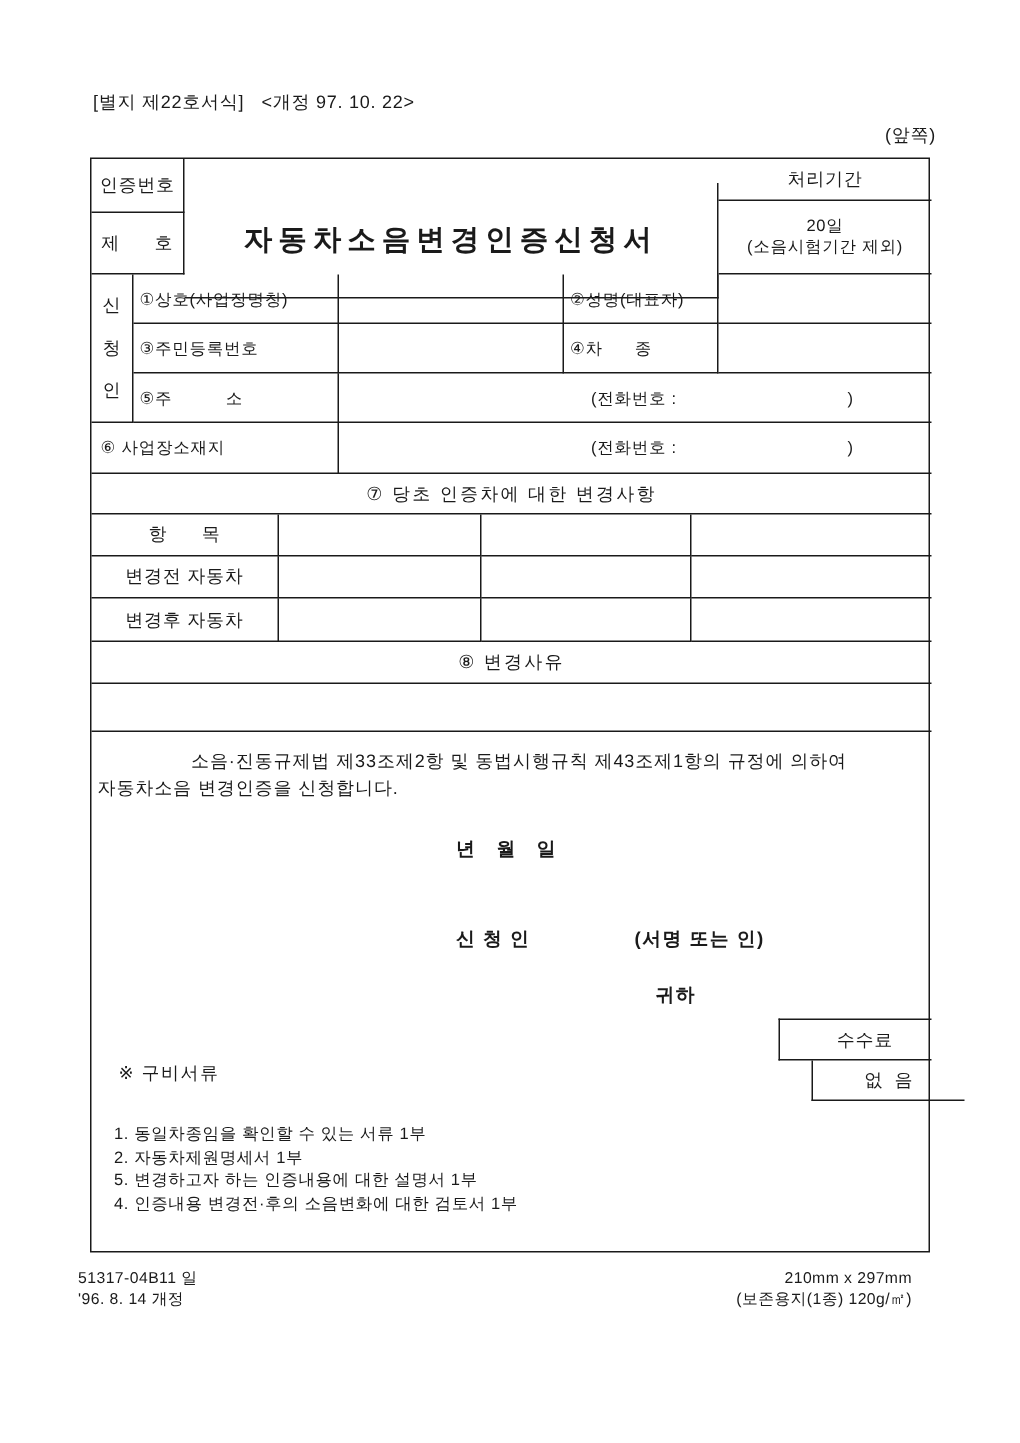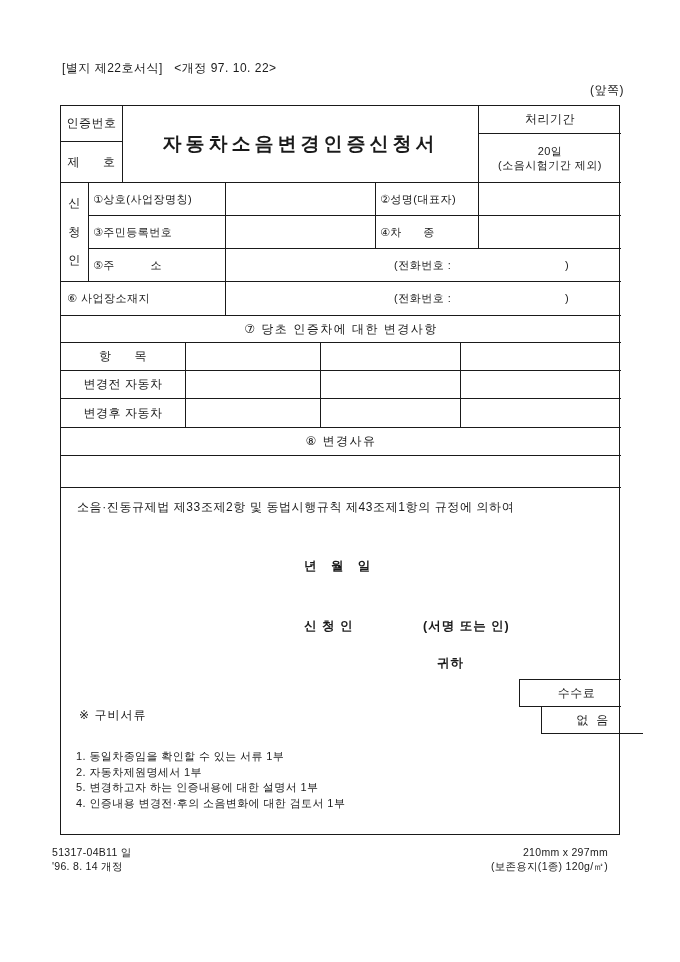--- a/index.html
+++ b/index.html
@@ -31,21 +31,21 @@
 
 <div class="page">
 
   <div class="abs note pre" style="left:62px;top:60px;">[별지 제22호서식]   &lt;개정 97. 10. 22&gt;</div>
   <div class="abs note" style="right:56px;top:82px;">(앞쪽)</div>
 
   <div class="formbox">
 
     <div class="cell c br bb" style="left:0;top:0;width:62px;height:36px;">인증번호</div>
     <div class="cell c br bb pre" style="left:0;top:36px;width:62px;height:41px;">제      호</div>
-    <div class="cell c br bb title" style="left:62px;top:0;width:356px;height:77px;">자동차소음변경인증신청서</div>
+    <div class="cell c br bb title" style="left:62px;top:16px;width:356px;height:77px;">자동차소음변경인증신청서</div>
     <div class="cell c bb" style="left:418px;top:0;width:142px;height:28px;">처리기간</div>
     <div class="cell c col bb small" style="left:418px;top:28px;width:142px;height:49px;line-height:14px;">
       <div>20일</div>
       <div>(소음시험기간 제외)</div>
     </div>
 
     <div class="cell c col br bb" style="left:0;top:77px;width:28px;height:99px;justify-content:space-evenly;">
       <span>신</span>
       <span>청</span>
       <span>인</span>
@@ -85,21 +85,22 @@
 
     <div class="cell c br bb" style="left:0;top:293px;width:125px;height:29px;">변경후 자동차</div>
     <div class="cell br bb" style="left:125px;top:293px;width:135px;height:29px;"></div>
     <div class="cell br bb" style="left:260px;top:293px;width:140px;height:29px;"></div>
     <div class="cell bb" style="left:400px;top:293px;width:160px;height:29px;"></div>
 
     <div class="cell c bb" style="left:0;top:322px;width:560px;height:28px;letter-spacing:1.5px;">⑧ 변경사유</div>
     <div class="cell bb" style="left:0;top:350px;width:560px;height:32px;"></div>
 
     <div class="abs decl" style="left:4px;top:392px;width:550px;">
-      <div style="text-indent:12px;">소음·진동규제법 제33조제2항 및 동법시행규칙 제43조제1항의 규정에 의하여</div>
+      <div style="text-indent:12px;text-align:center;">소음·진동규제법 제33조제2항 및 동법시행규칙 제43조제1항의 규정에 의하여</div>
+      <div>자동차소음 변경인증을 신청합니다.</div>
     </div>
 
     <div class="abs sigtxt pre" style="left:243px;top:452px;">년   월   일</div>
     <div class="abs sigtxt" style="left:243px;top:512px;">신 청 인</div>
     <div class="abs sigtxt" style="left:362px;top:512px;">(서명 또는 인)</div>
     <div class="abs sigtxt" style="left:376px;top:549px;">귀하</div>
 
     <div class="cell c bt bl bb" style="left:458px;top:573px;width:102px;height:28px;">수수료</div>
     <div class="cell c bl bb pre" style="left:480px;top:601px;width:102px;height:27px;">없  음</div>
 

